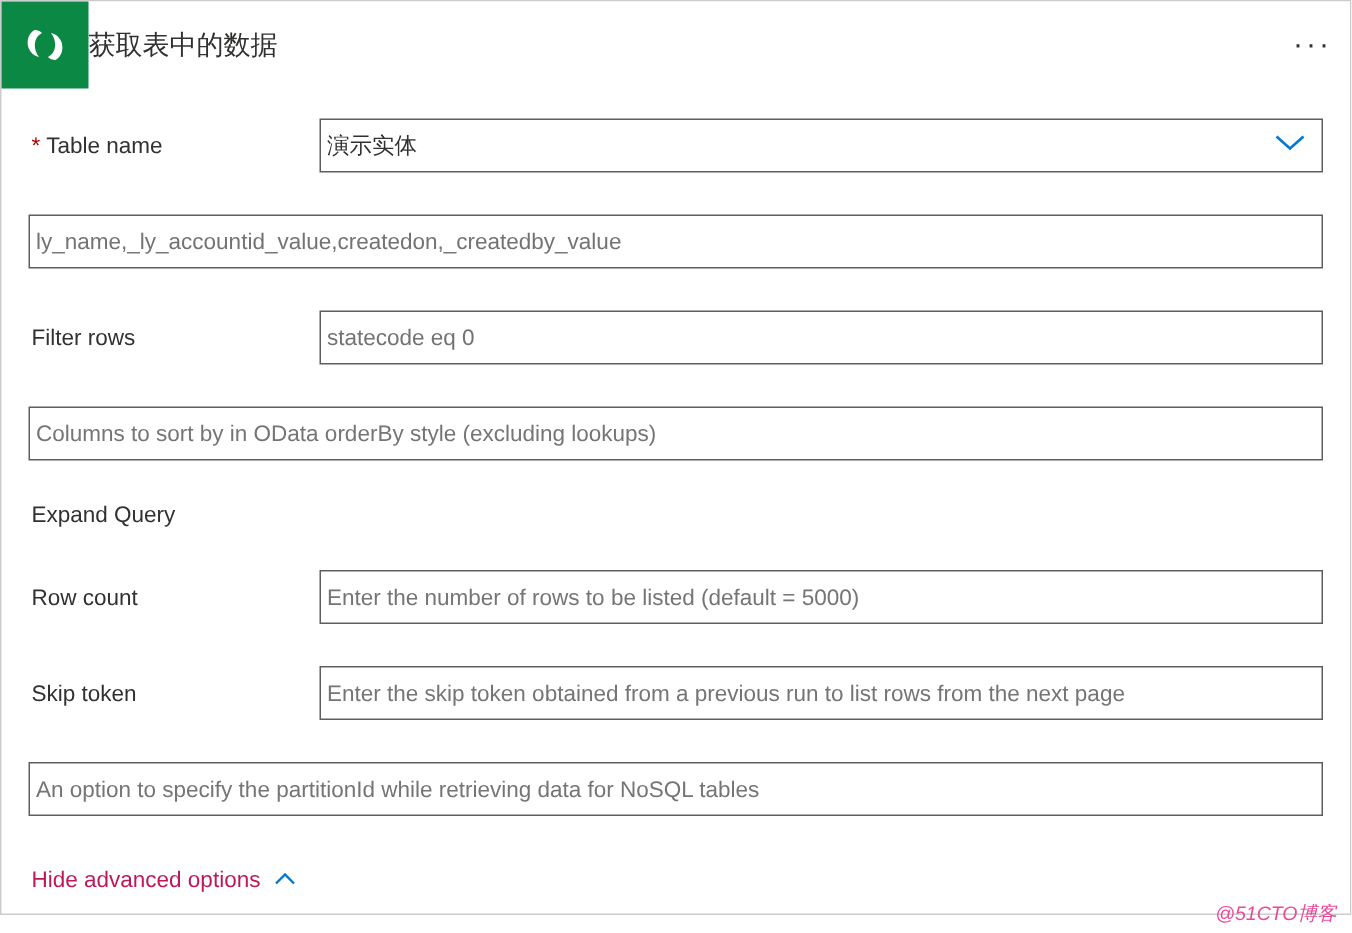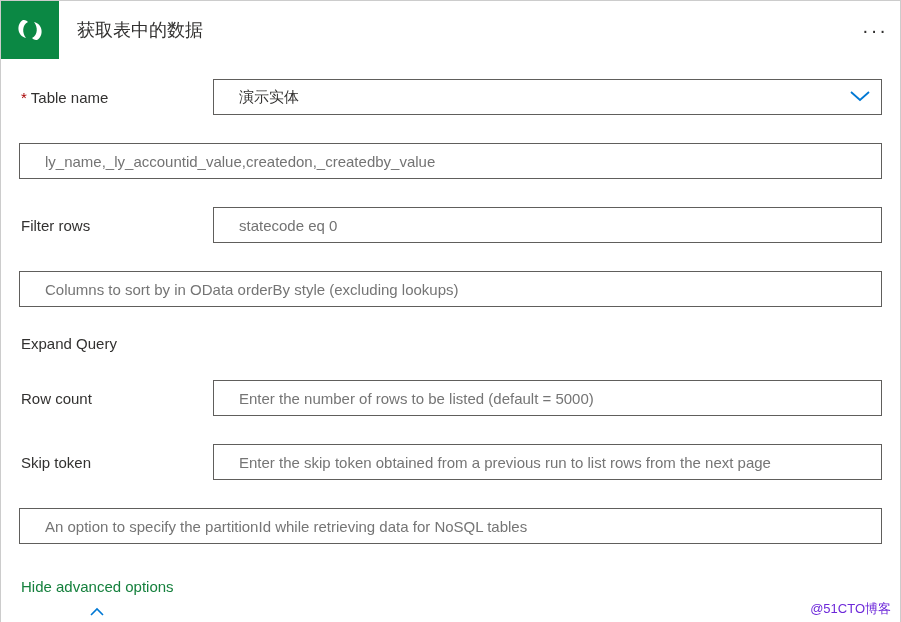--- a/index.html
+++ b/index.html
@@ -26,21 +26,20 @@
       width: 58px;
       height: 58px;
       background: #0b8844;
       display: flex;
       align-items: center;
       justify-content: center;
       flex-shrink: 0;
     }
     .header-title {
       flex: 1;
-      padding-left: 18px;
       font-size: 18px;
       color: #323130;
     }
     .header-menu {
       width: 50px;
       display: flex;
       align-items: center;
       justify-content: center;
       cursor: pointer;
       font-size: 20px;
@@ -69,21 +68,21 @@
       margin-right: 4px;
     }
     .field {
       flex: 1;
       position: relative;
     }
     .select-box, .text-input {
       width: 100%;
       height: 36px;
       border: 1px solid #605e5c;
-      padding: 0 25px;
+      padding: 0 4px;
       font-size: 15px;
       font-family: inherit;
       background: #fff;
       outline: none;
     }
     .select-box {
       display: flex;
       align-items: center;
       cursor: pointer;
       justify-content: space-between;
@@ -94,36 +93,36 @@
       color: #757575;
     }
     .text-input.has-value { color: #737373; }
     .chevron-down {
       display: inline-block;
     }
     .hide-adv {
       display: inline-flex;
       align-items: center;
       gap: 8px;
-      color: #15803d;
+      color: #be185d;
       font-size: 15px;
       cursor: pointer;
       padding-left: 2px;
       margin-top: 6px;
-      flex-direction: column;
     }
     .chev-up {
       display: inline-block;
     }
     .watermark {
       position: absolute;
       right: 10px;
       bottom: 4px;
-      color: #6d28d9;
+      color: #ec4899;
       font-size: 13px;
+      font-style: italic;
     }
   </style>
 </head>
 <body>
 
 <div class="card">
   <div class="header">
     <div class="header-icon-box">
       <svg width="34" height="34" viewBox="0 0 34 34">
         <path d="M 10 7 C 3 11, 4 23, 13 25 C 9 20, 9 12, 15 9 C 13 7, 11 7, 10 7 Z" fill="#fff"></path>

